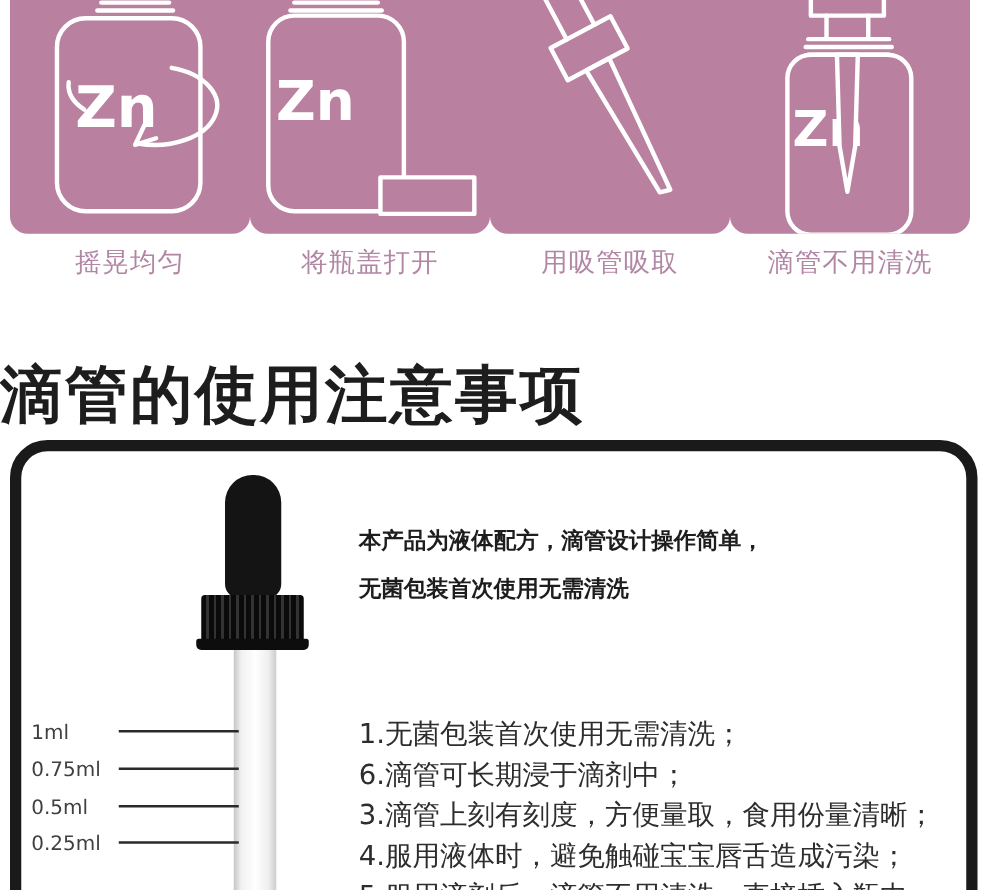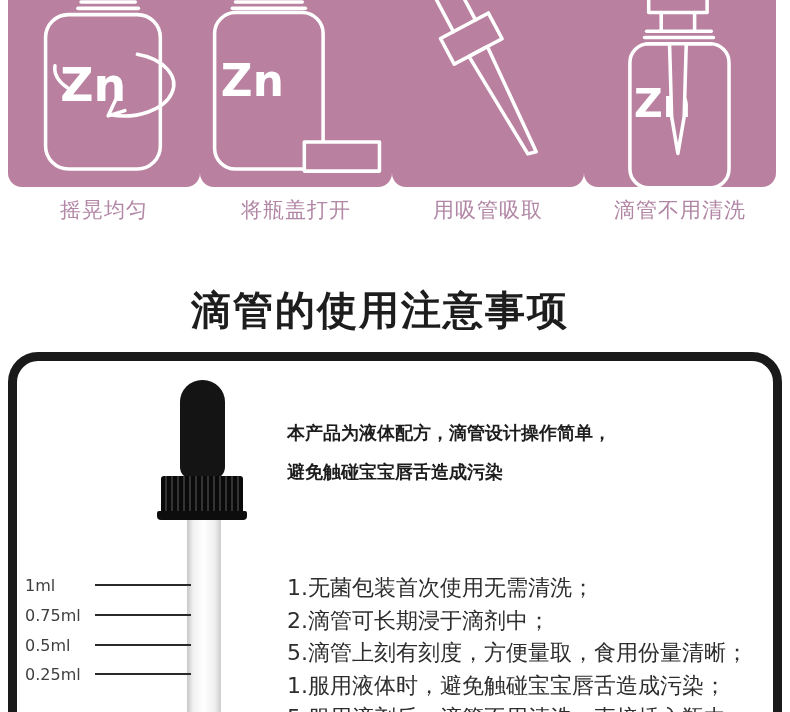--- a/index.html
+++ b/index.html
@@ -30,21 +30,21 @@
   .panel svg .fillbg{fill:var(--mauve);stroke:#ffffff;stroke-width:3.4;stroke-linejoin:round;}
   .panel svg text{fill:#ffffff;font-weight:bold;font-family:"DejaVu Sans","Liberation Sans",sans-serif;}
   .captions{top:187px;}
   .caption{
     text-align:center;padding-top:9px;
     font-size:21px;color:var(--caption);letter-spacing:1px;
   }
   
   .title{
     position:absolute;top:283px;left:0;width:760px;
-    text-align:center;font-size:40px;font-weight:800;
+    text-align:left;font-size:50px;font-weight:800;
     color:var(--ink);letter-spacing:2px;
   }
   
   .notice-box{
     position:absolute;left:8px;top:352px;width:774px;height:400px;
     background:#fff;border:9px solid #1a1a1a;border-radius:30px;
   }
   
   .bulb{
     position:absolute;left:163px;top:19px;width:45px;height:99px;
@@ -167,23 +167,23 @@
     <span class="scale-label">0.5ml</span>
     <span class="scale-line"></span>
   </div>
   <div class="scale-row" style="top:302px">
     <span class="scale-label">0.25ml</span>
     <span class="scale-line"></span>
   </div>
 
   <div class="intro">
     <div>本产品为液体配方，滴管设计操作简单，</div>
-    <div>避免触碰宝宝唇舌造成污染</div>
+    <div>无菌包装首次使用无需清洗</div>
   </div>
 
   <div class="notes">
     <div class="note-item">1.无菌包装首次使用无需清洗；</div>
-    <div class="note-item">2.滴管可长期浸于滴剂中；</div>
-    <div class="note-item">5.滴管上刻有刻度，方便量取，食用份量清晰；</div>
-    <div class="note-item">1.服用液体时，避免触碰宝宝唇舌造成污染；</div>
+    <div class="note-item">6.滴管可长期浸于滴剂中；</div>
+    <div class="note-item">3.滴管上刻有刻度，方便量取，食用份量清晰；</div>
+    <div class="note-item">4.服用液体时，避免触碰宝宝唇舌造成污染；</div>
     <div class="note-item">5.服用滴剂后，滴管不用清洗，直接插入瓶中</div>
   </div>
 </div>
 
 </body></html>

